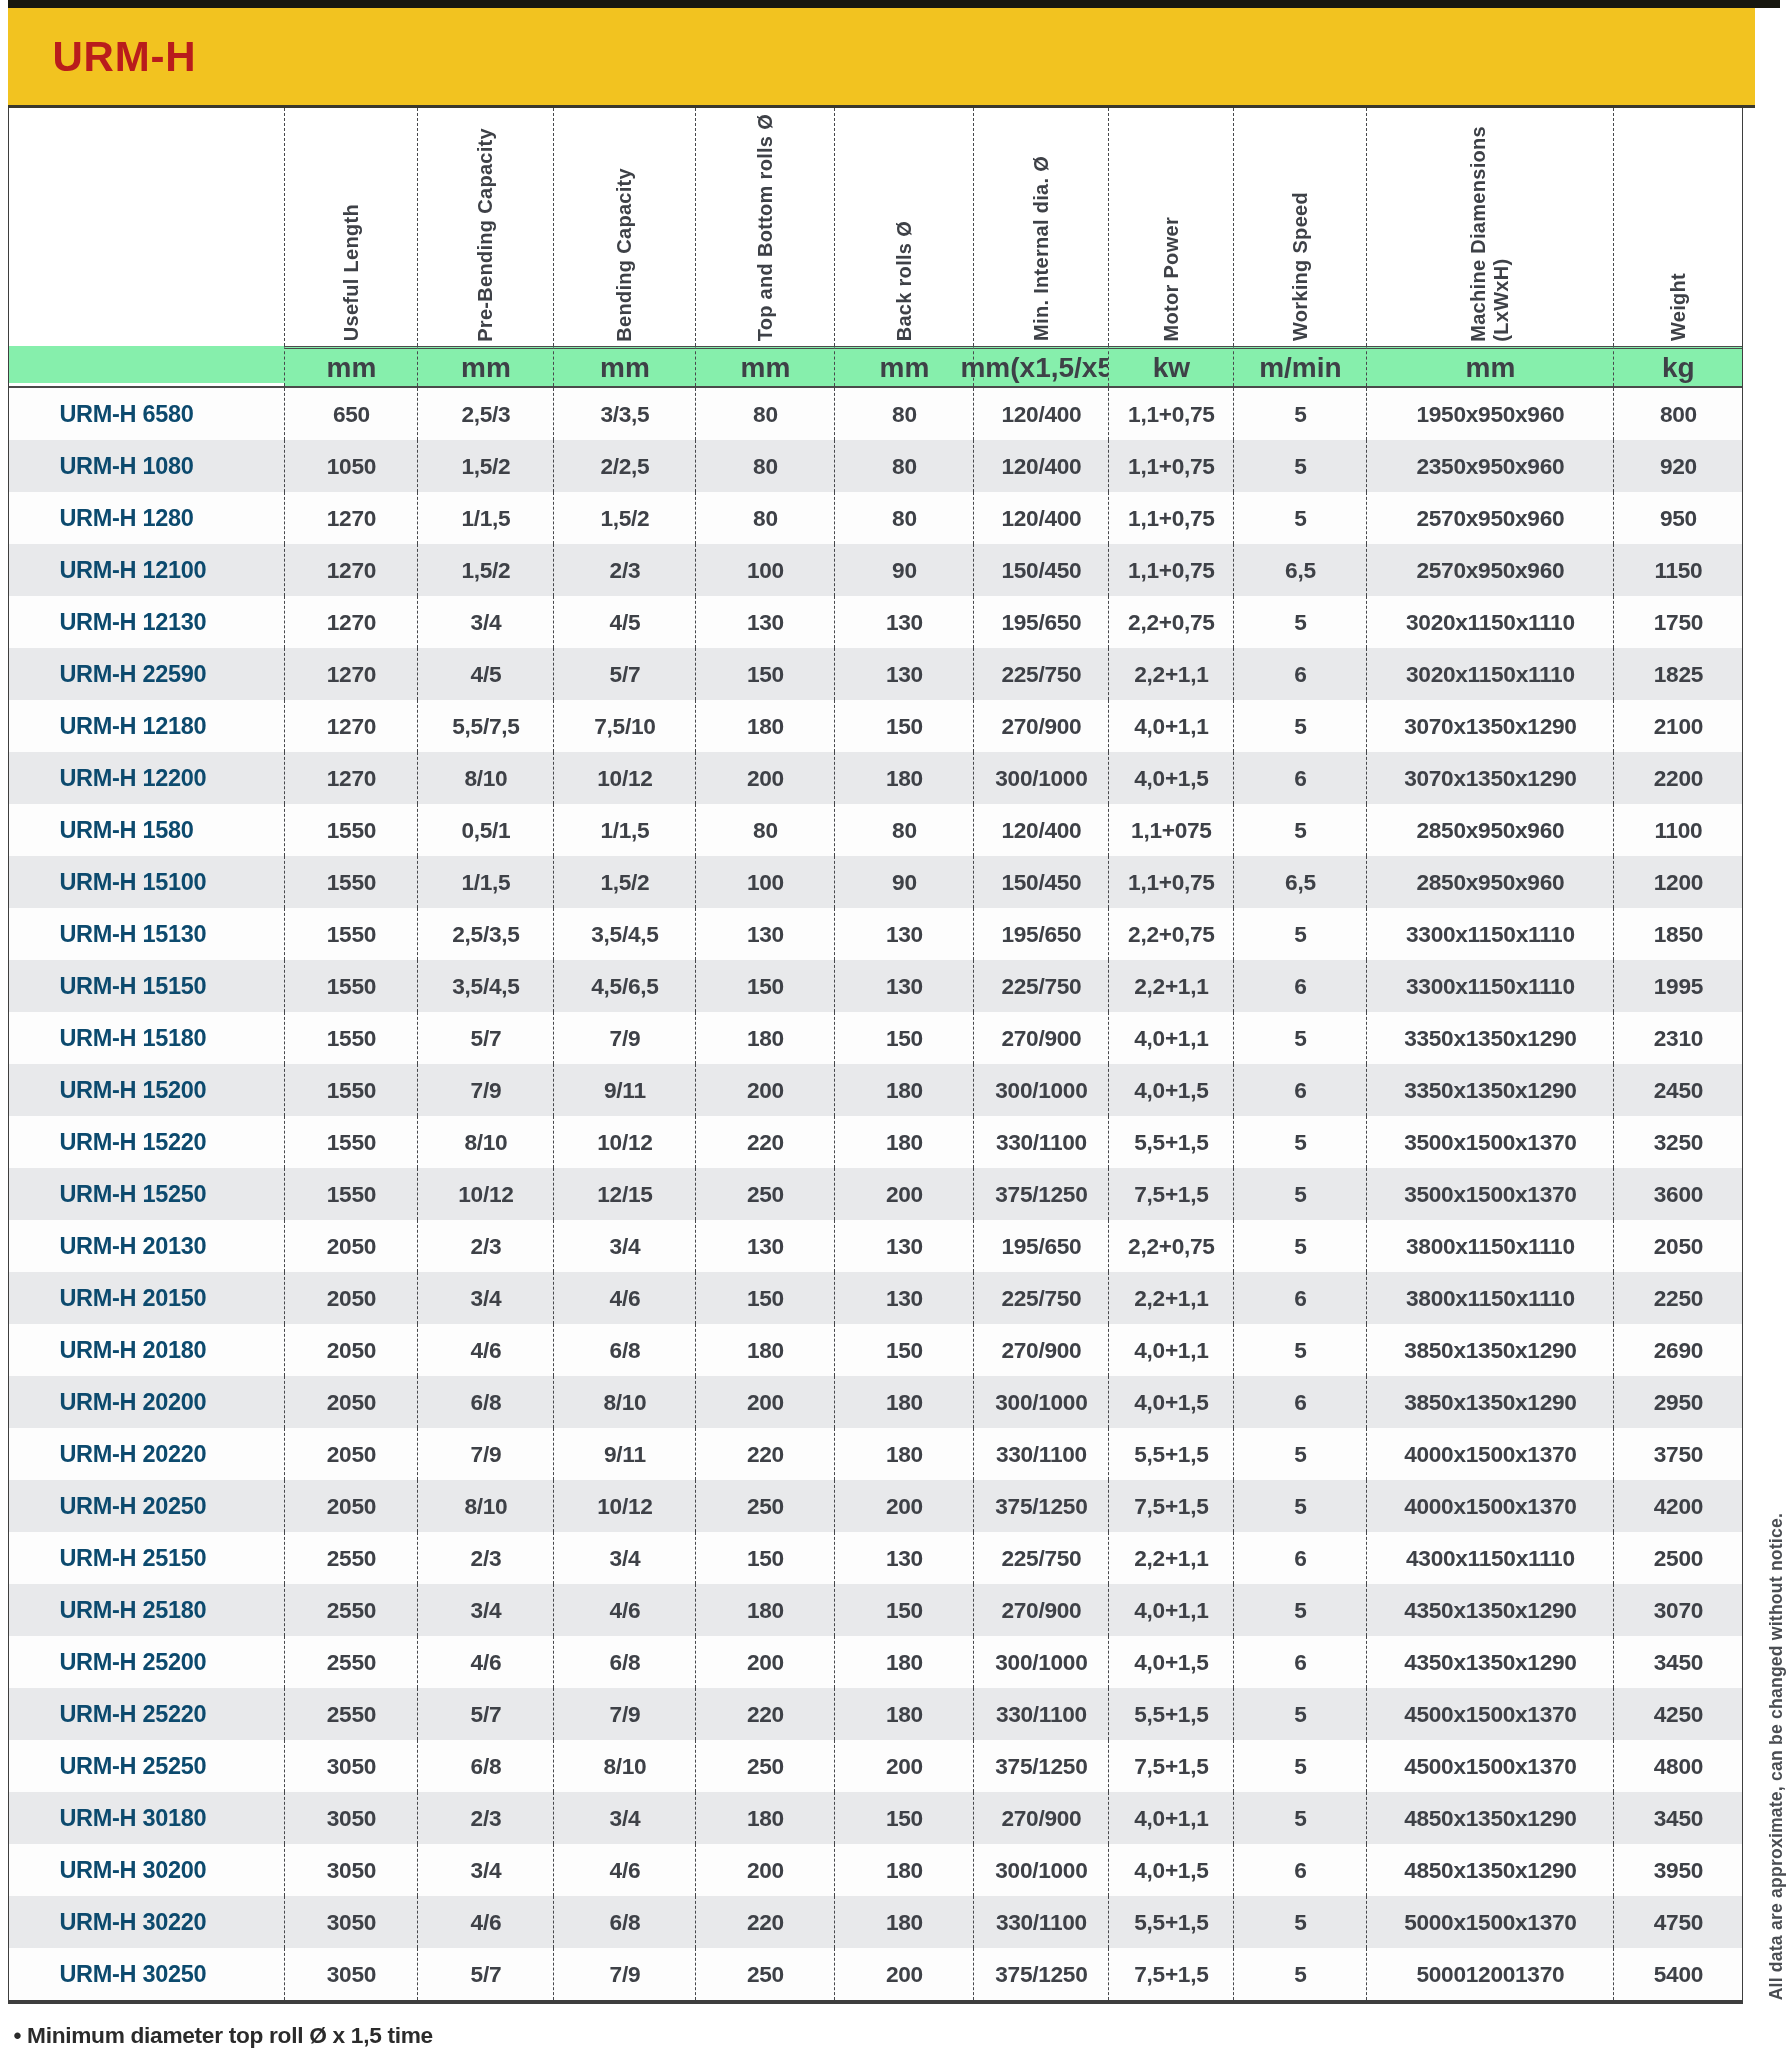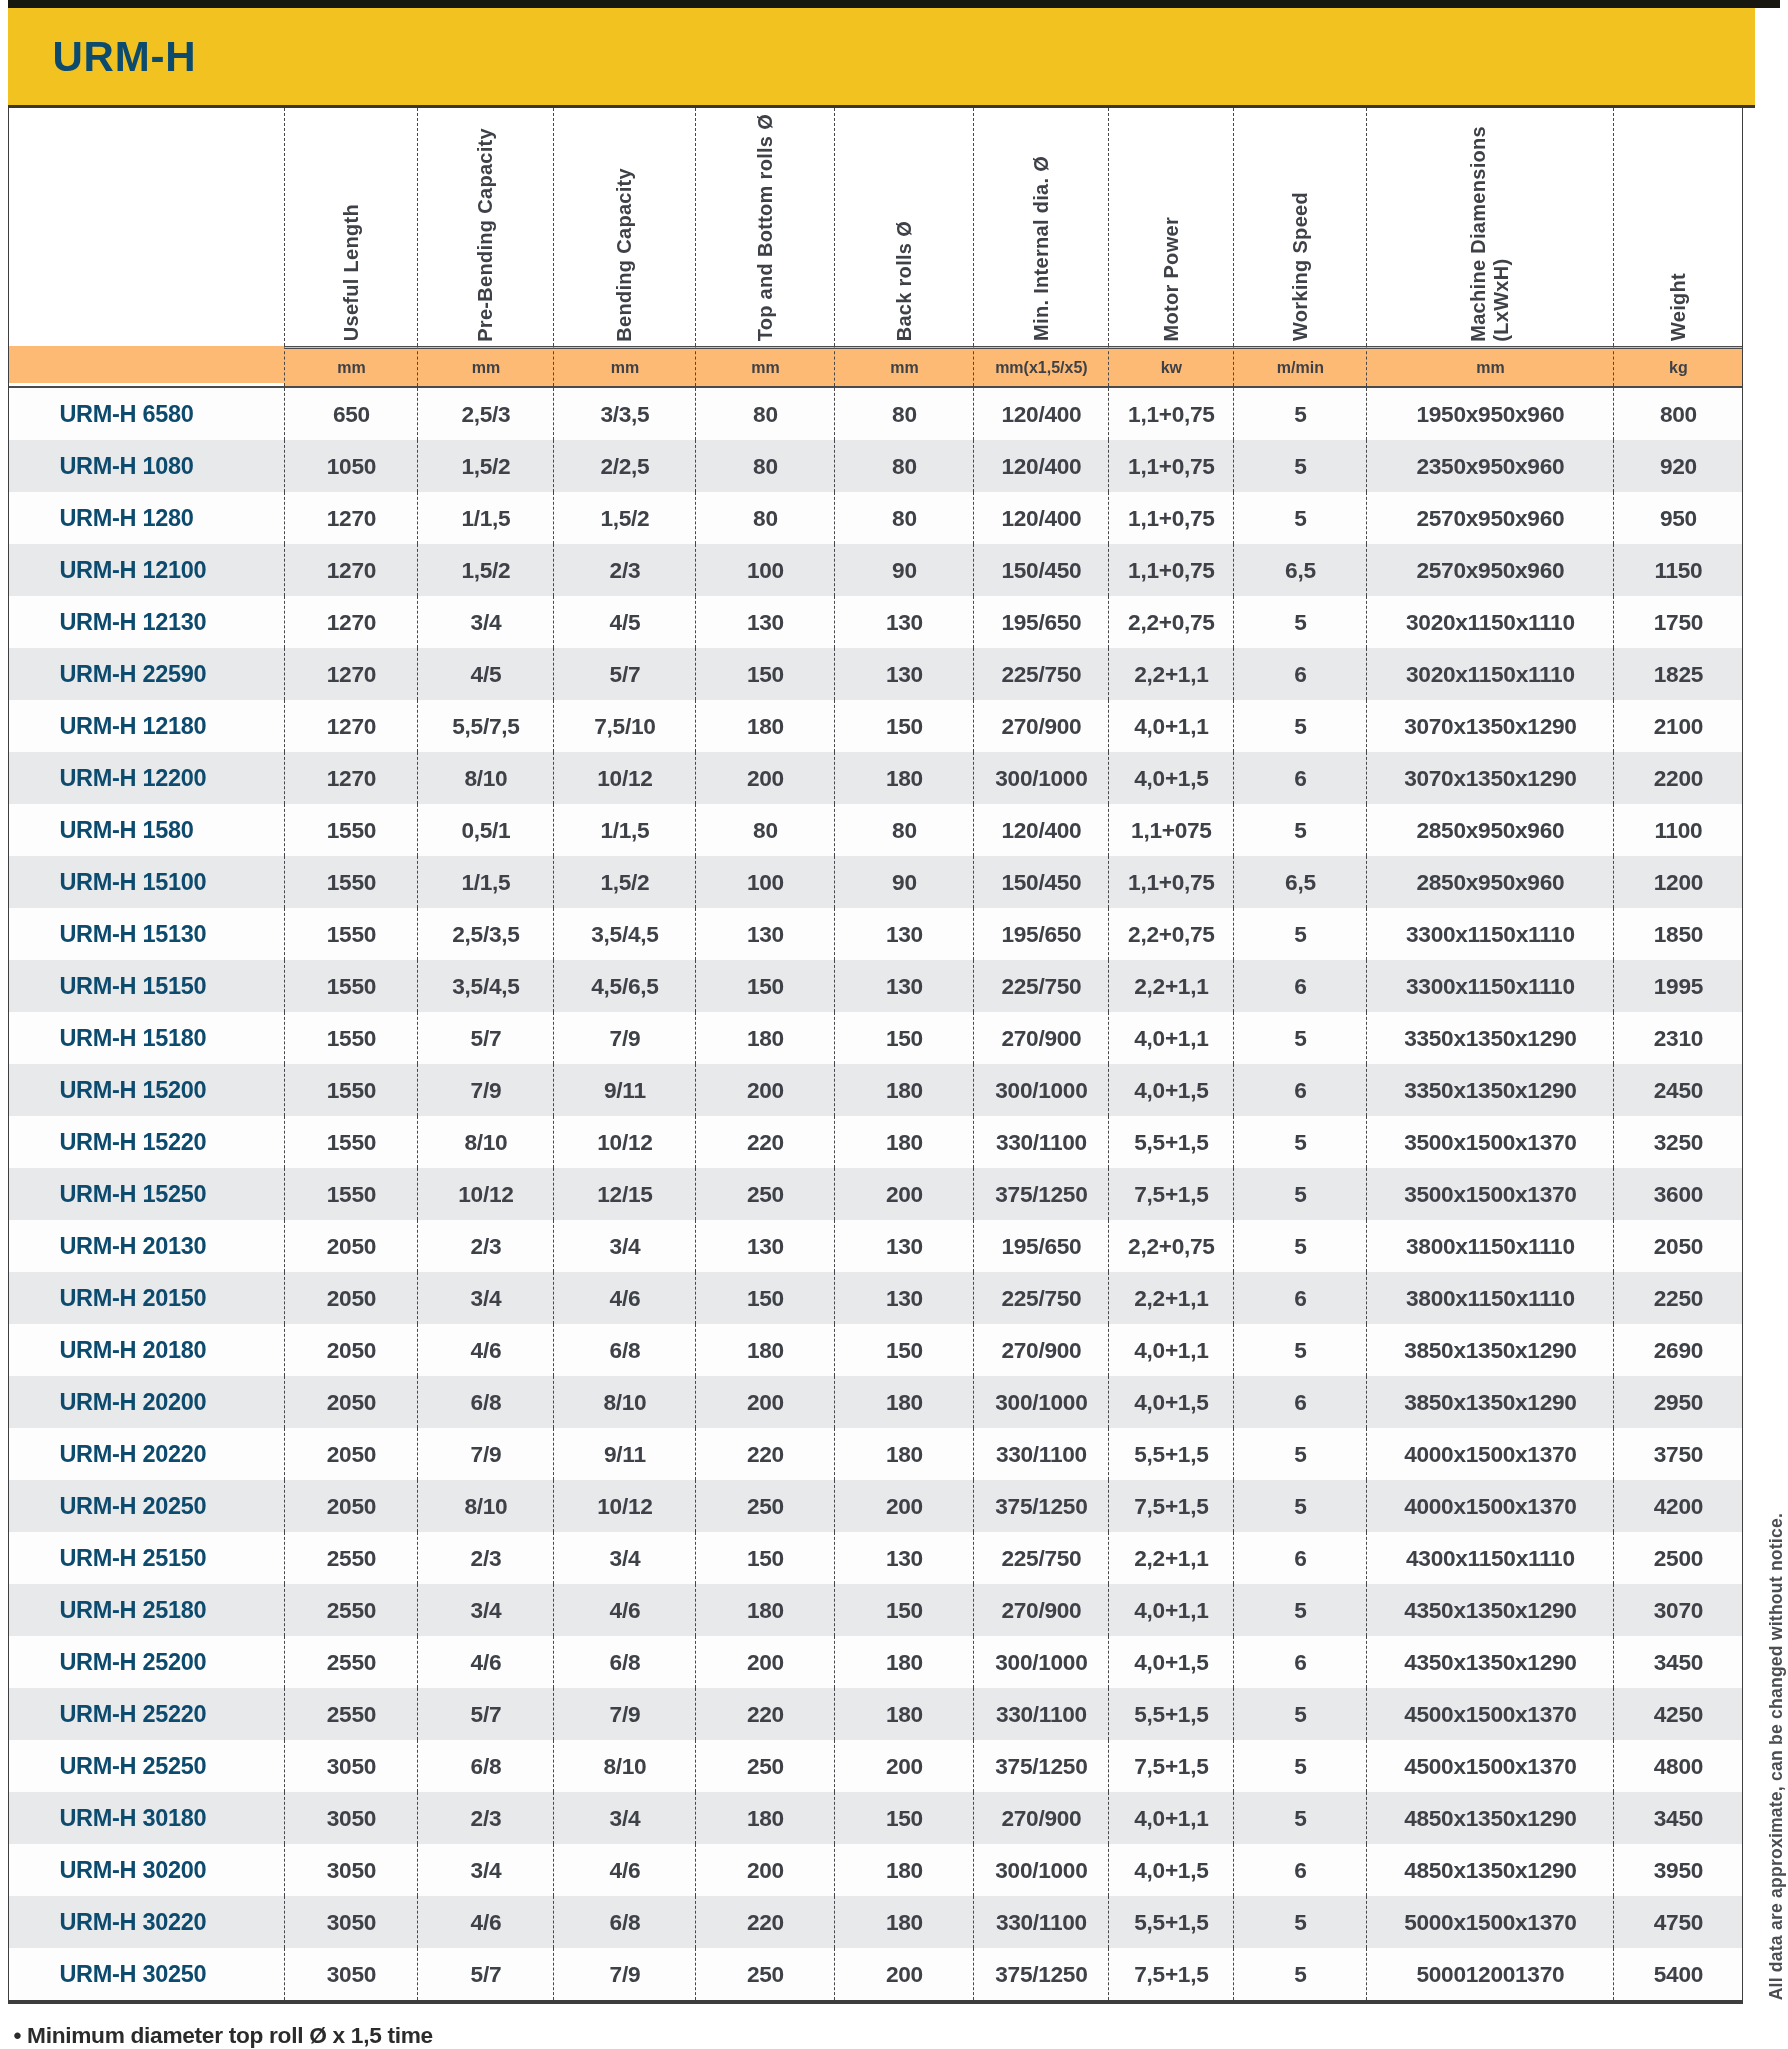--- a/index.html
+++ b/index.html
@@ -1,26 +1,26 @@
 <!DOCTYPE html>
 <html style="font-size:13.4px"><head>
 <meta charset="utf-8">
 <style>
   html,body{margin:0;padding:0;background:#ffffff;}
   body{width:1789px;height:2049px;overflow:hidden;font-family:"Liberation Sans",sans-serif;position:relative;}
   .page{position:relative;width:1772px;height:2049px;padding:0 8.4px;}
   .top-strip{height:8.4px;width:1772px;background:#17170f;}
   .title-bar{height:97px;width:1747px;background:#F2C320;border-bottom:3.4px solid #3a382c;display:flex;align-items:center;}
-  .title-bar .title{font-size:42px;font-weight:bold;color:#0c4a6e;letter-spacing:0.8px;padding-left:44px;}
+  .title-bar .title{font-size:42px;font-weight:bold;color:#b91c1c;letter-spacing:0.8px;padding-left:44px;}
   .table-wrap{width:fit-content;border:1.7px solid #3E3E3E;border-top:none;border-bottom-width:4.2px;background:#fff;}
   .grid-row{display:grid;grid-template-columns:275px 133px 136px 142px 139px 139px 135px 125px 133px 247px 129px;}
   .hcell{height:233px;display:flex;align-items:flex-end;justify-content:center;padding-bottom:5px;background:#fff;}
   .hcell + .hcell, .ucell + .ucell, .cell + .cell{border-left:1.7px dashed #47484C;}
   .hlabel{writing-mode:vertical-rl;transform:rotate(180deg);font-size:20px;font-weight:bold;color:#3E4147;line-height:1.15;white-space:pre-line;text-align:left;letter-spacing:0.3px;}
-  .urow .ucell{height:37px;display:flex;align-items:center;justify-content:center;background:#fdba74;font-size:16px;font-weight:bold;color:#3E4147;}
+  .urow .ucell{height:37px;display:flex;align-items:center;justify-content:center;background:#86efac;font-size:28px;font-weight:bold;color:#3E4147;}
   .urow .ucell.with-dbl{border-top:3.4px double #4c4c4c;}
   .thead{border-bottom:2.5px solid #4a4a4a;}
   .trow .cell{height:52px;display:flex;align-items:center;justify-content:center;font-size:22.7px;font-weight:bold;color:#3E4147;letter-spacing:-0.3px;}
   .trow:nth-child(even) .cell{background:#E8E9EB;}
   .trow:nth-child(odd) .cell{background:#FDFDFD;}
   .cell.model{justify-content:flex-start;padding-left:50px;box-sizing:border-box;font-size:23.5px;color:#0c4a6e;}
   .footnotes{display:flex;gap:32px;margin-top:18px;padding-left:5px;}
   .footnote{font-size:22.7px;font-weight:bold;color:#2b2b2b;letter-spacing:-0.3px;}
   .side-note{position:absolute;right:1.7px;bottom:49px;writing-mode:vertical-rl;transform:rotate(180deg);font-size:17.6px;font-weight:bold;color:#4a4d52;letter-spacing:0.2px;}
 </style>

